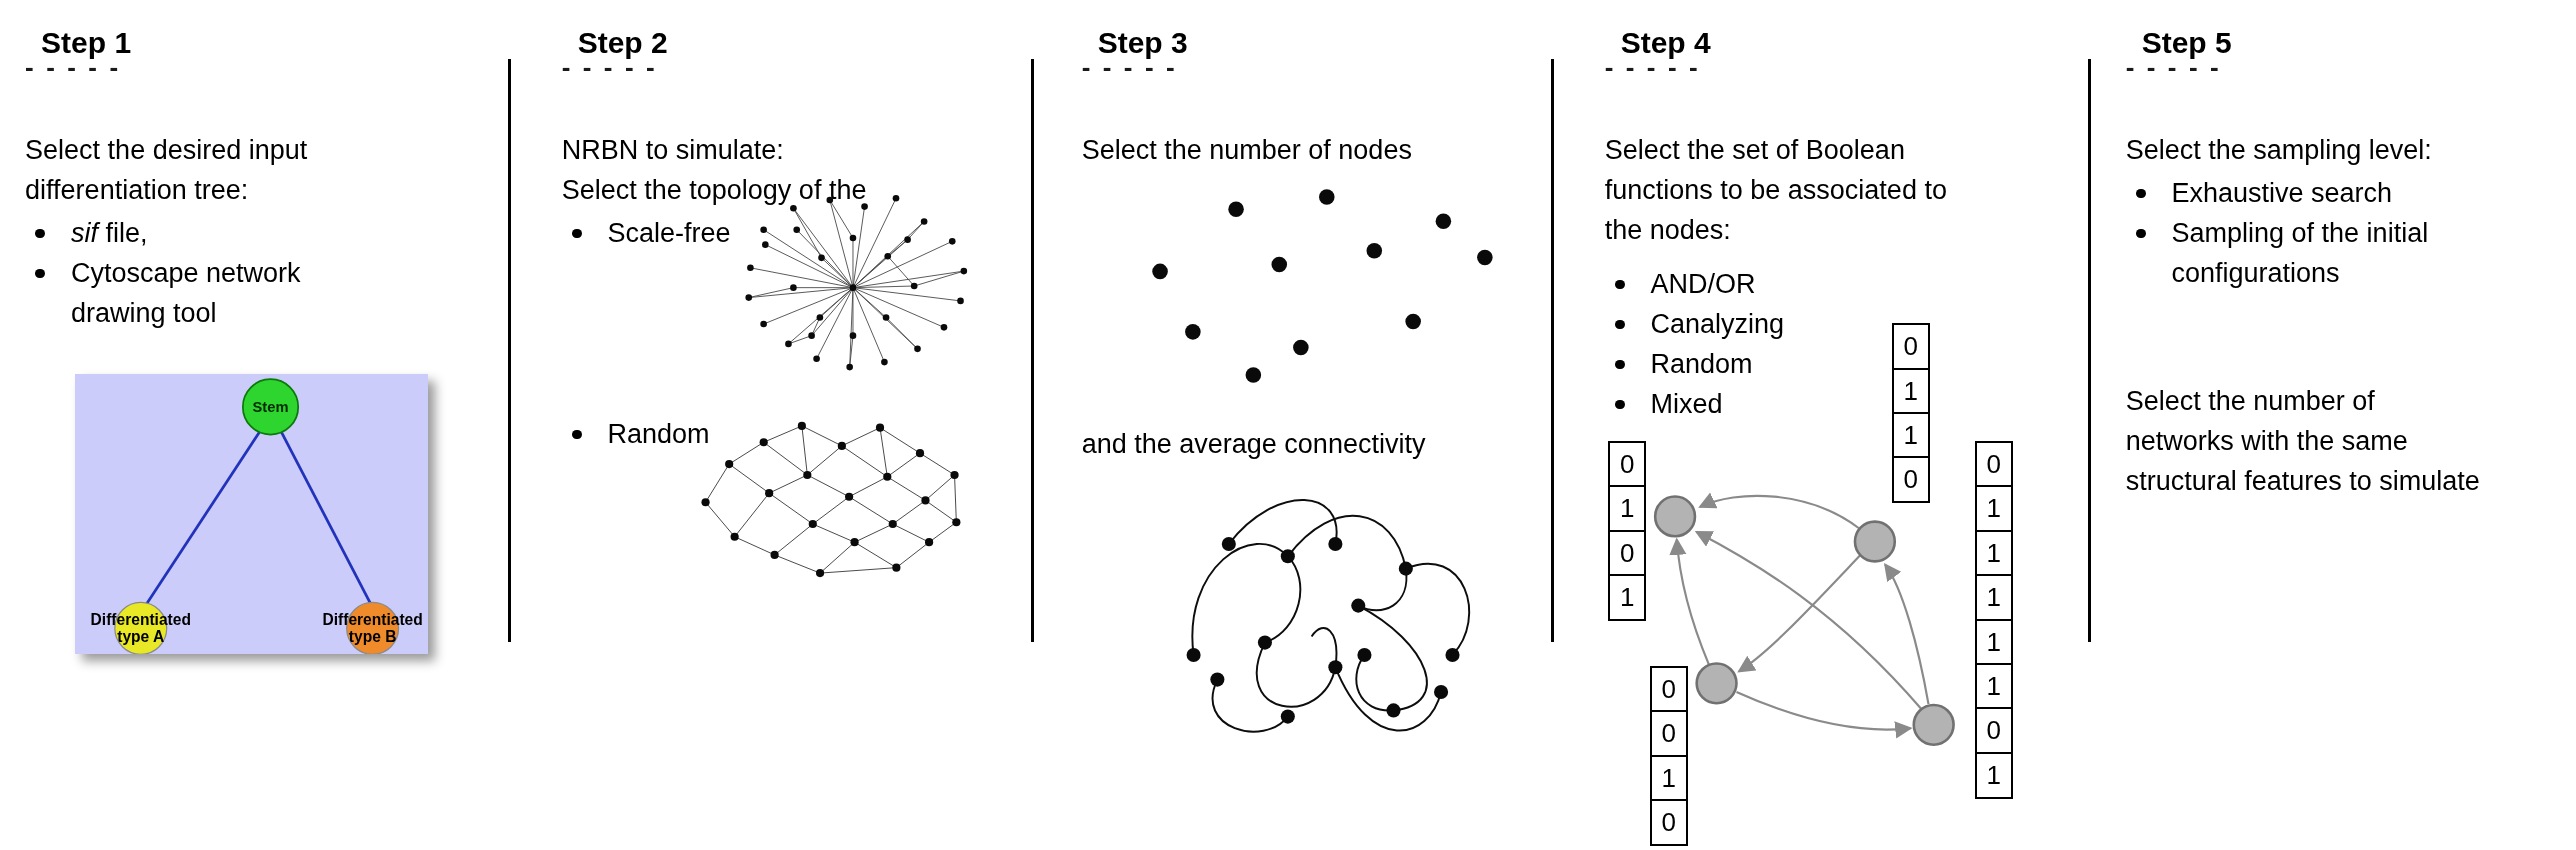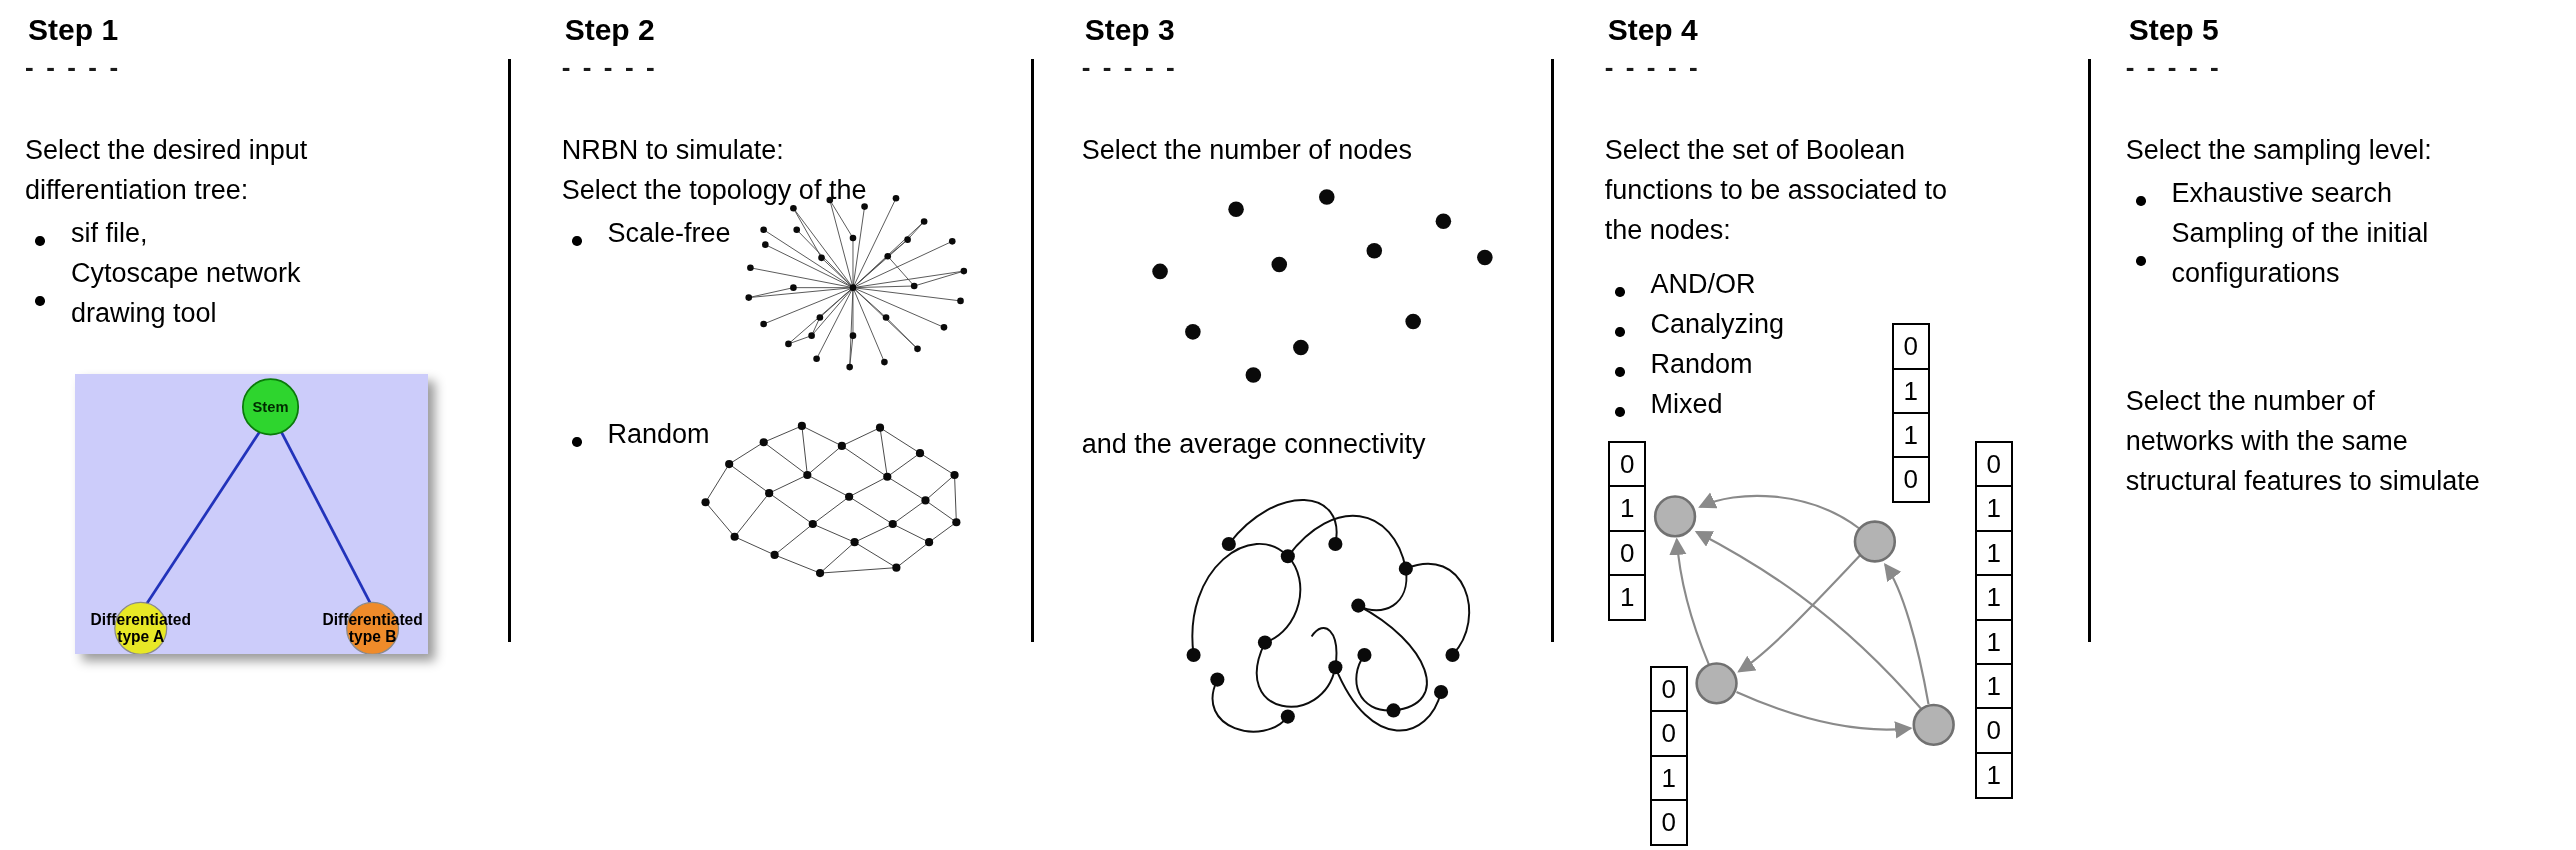--- a/index.html
+++ b/index.html
@@ -1,27 +1,27 @@
 <!DOCTYPE html>
 <html style="font-size:14px"><head>
 <meta charset="utf-8">
 <style>
   *{box-sizing:border-box}
   html,body{margin:0;padding:0}
   body{font-family:"Liberation Sans",sans-serif;background:#fff;color:#000}
   #canvas{position:relative;width:2576px;height:851px;background:#fff;overflow:hidden}
   .divider{position:absolute;top:59px;height:583px;width:2.6px;background:#000}
   .col{position:absolute;top:0;height:851px}
-  .step-title{position:absolute;top:10.4px;left:1.7px;margin:3px;font-size:30px;font-weight:700}
+  .step-title{position:absolute;top:10.4px;left:1.7px;margin:16px;font-size:30px;font-weight:700}
   .dashes{position:absolute;top:52px;left:1.7px;font-size:26px;font-weight:700;letter-spacing:2.6px;color:#1a1a1a}
   .intro{position:absolute;left:1.7px}
   .tline{font-size:27px;line-height:40px;white-space:nowrap}
   .b{font-weight:400}
-  .i{}
-  .bullet{display:flex;align-items:center;position:absolute}
+  .i{font-style:italic}
+  .bullet{display:flex;align-items:flex-start;position:absolute}
   .bullet .dot{flex:none;width:9.5px;height:9.5px;border-radius:50%;background:#000;margin:15.6px 26px 0 12px}
   .bullet .txt{font-size:27px;line-height:40px}
   .bullet-stack{position:absolute}
   .bullet-stack .bullet{position:static}
   .fig{position:absolute}
   .net-svg{display:block;width:100%;height:100%}
   .net-svg .edges path{stroke:#4a4a4a;stroke-width:1.1;fill:none}
   .tree-fig{filter:drop-shadow(7.8px 7.8px 5.2px #9a9a9a)}
   .tree-svg{display:block;width:100%}
   .tree-label{font-size:9px;font-weight:700;text-anchor:middle;fill:#000}

